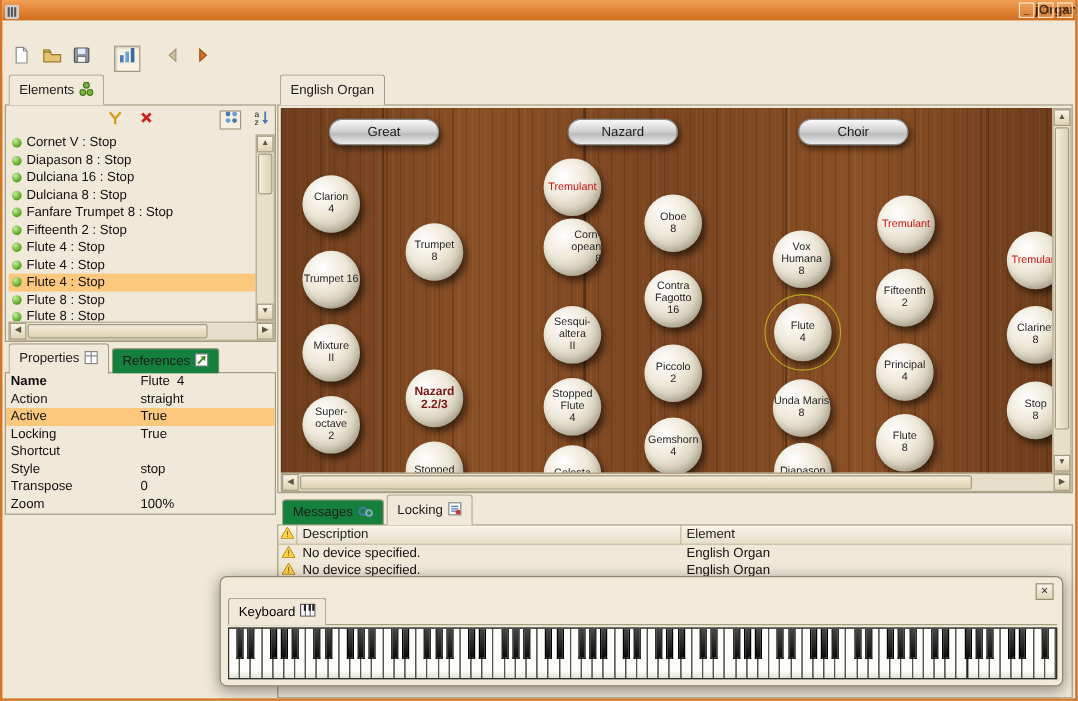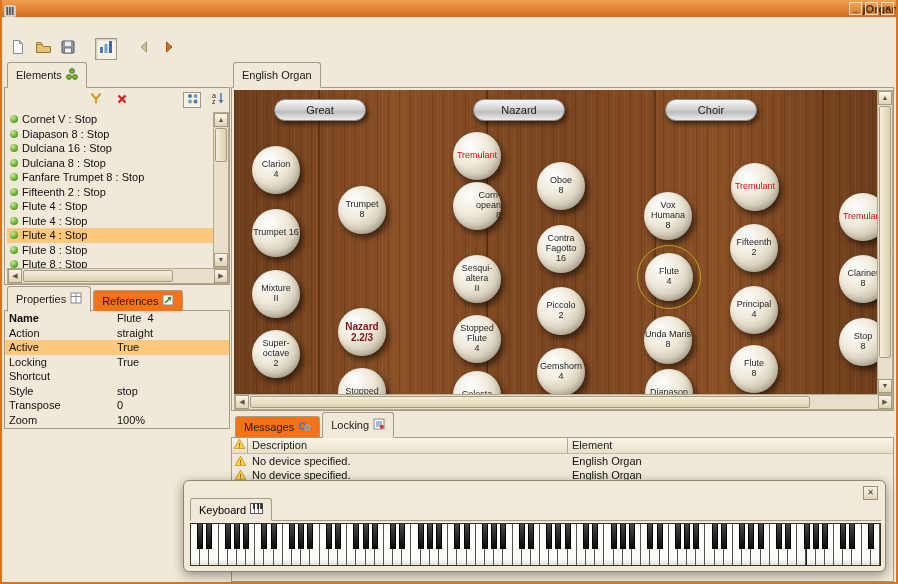--- a/index.html
+++ b/index.html
@@ -17,21 +17,21 @@
 .menubar{position:absolute;left:0;top:17px;width:894px;height:18px;background:#f3ecdc;display:flex;align-items:center;padding-left:3px;}
 .menu-item{font-size:11px;padding:2px 7px;color:#1a1a1a;}
 .menu-item .mn{text-decoration:underline;}
 .toolbar{position:absolute;left:0;top:35px;width:894px;height:27px;background:#f0e9d9;display:flex;align-items:center;padding-left:5px;gap:3px;}
 .tool-btn{width:22px;height:22px;display:flex;align-items:center;justify-content:center;border:1px solid transparent;}
 .tool-btn.pressed{border:1px solid #a2987e;background:#f8f2e2;box-shadow:inset 1px 1px 2px rgba(0,0,0,.18);}
 .tool-sep{width:10px;}
 
 
 .tabstrip{position:absolute;display:flex;align-items:flex-end;height:25px;z-index:3;}
-.tab{display:flex;align-items:center;gap:4px;font-size:11px;color:#1a1a1a;background:#f97316;border:1px solid #a59b83;border-bottom:none;border-radius:3px 3px 0 0;padding:0 8px;margin-right:2px;height:21px;white-space:nowrap;}
+.tab{display:flex;align-items:center;gap:4px;font-size:11px;color:#1a1a1a;background:#15803d;border:1px solid #a59b83;border-bottom:none;border-radius:3px 3px 0 0;padding:0 8px;margin-right:2px;height:21px;white-space:nowrap;}
 .tab.active{background:#f0e9d9;height:26px;margin-bottom:-1px;border-bottom:1px solid #f0e9d9;}
 .tab svg{flex:none;}
 
 
 .panel-box{position:absolute;border:1px solid #a59b83;background:#f0e9d9;}
 
 
 .elements-box{left:2px;top:87px;width:226px;height:198px;}
 .panel-toolbar{position:absolute;left:2px;top:2px;width:220px;height:20px;display:flex;align-items:center;gap:8px;padding-left:80px;}
 .panel-toolbar .icon-btn{width:18px;height:16px;display:flex;align-items:center;justify-content:center;border:1px solid transparent;}

